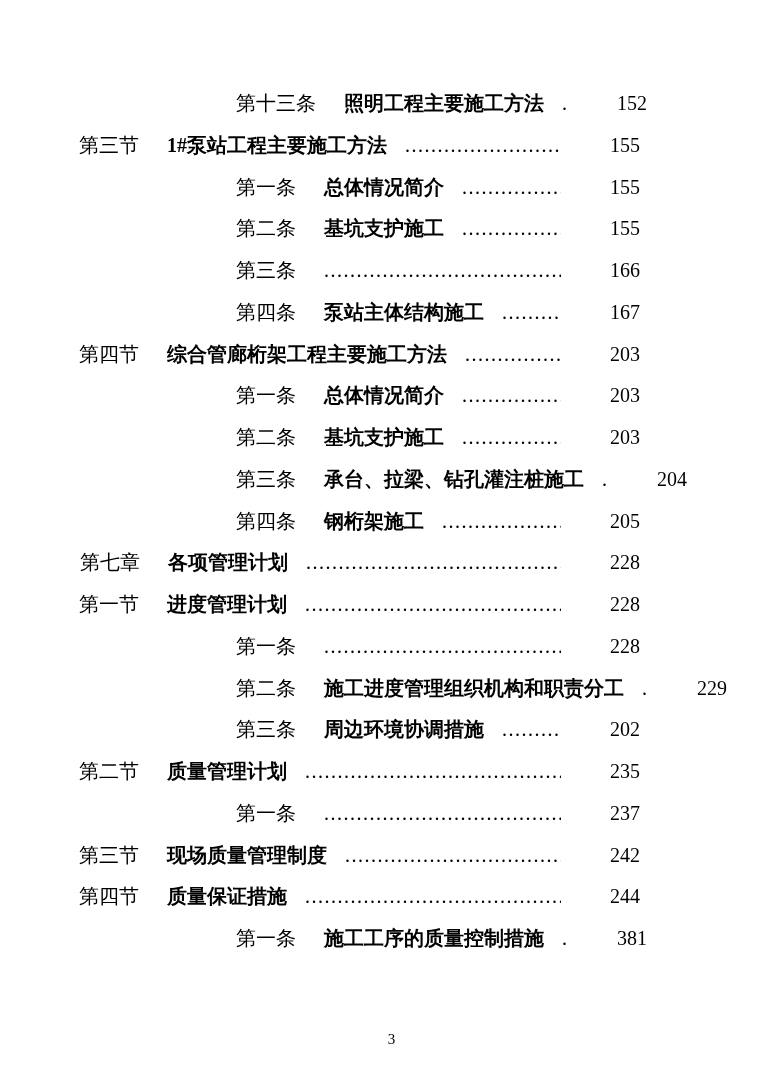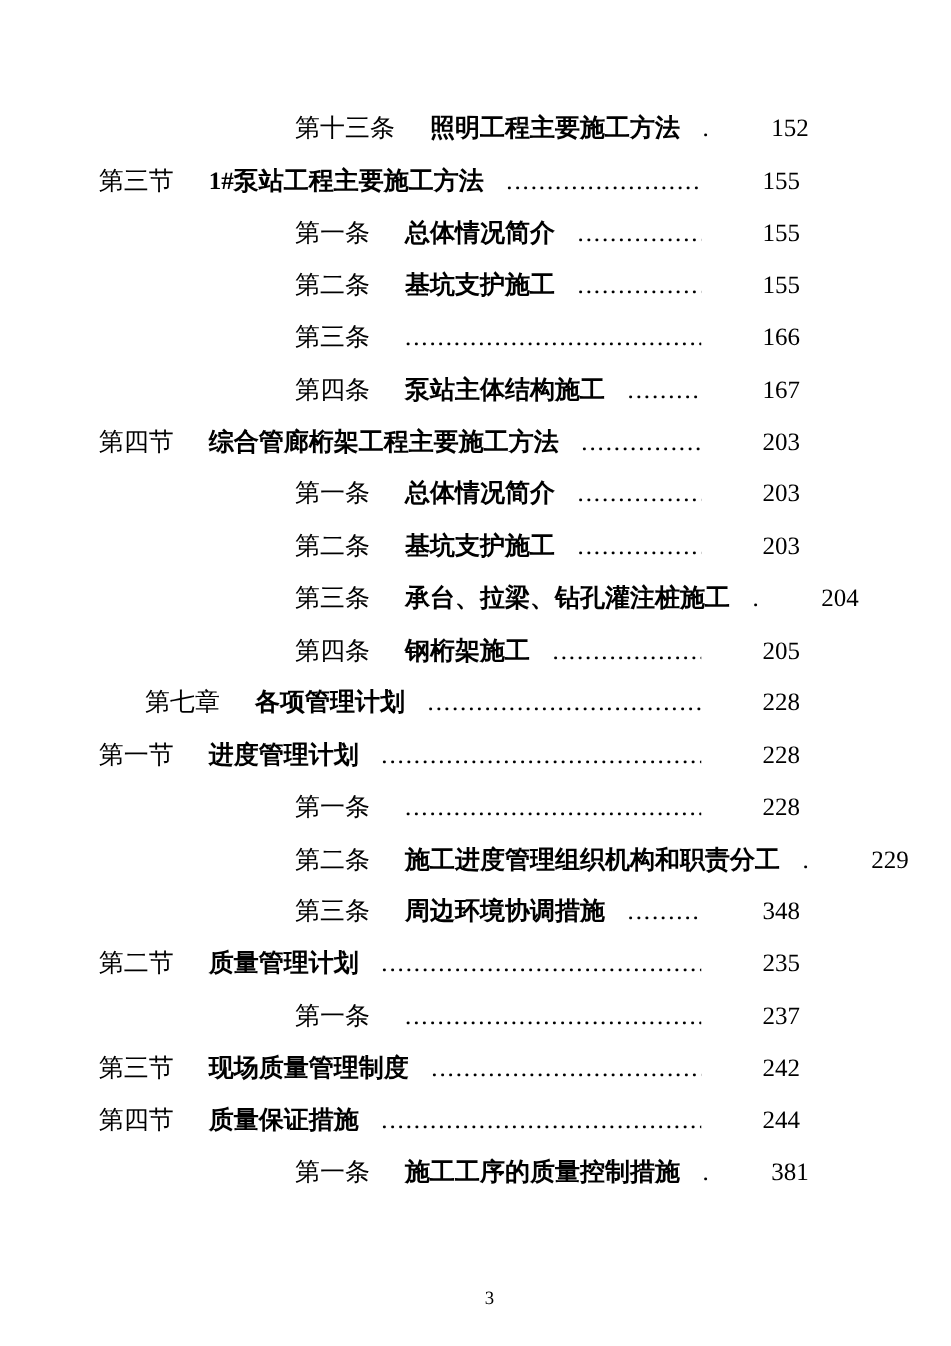--- a/index.html
+++ b/index.html
@@ -25,21 +25,21 @@
   .toc-row {
     display: flex;
     align-items: baseline;
     line-height: 41.75px;
     height: 41.75px;
     font-size: 20px;
     padding-right: 121px;
     cursor: default;
     gap: 18px;
   }
-  .toc-row.lvl1 { padding-left: 116px; text-align: right; }
+  .toc-row.lvl1 { padding-left: 80px; text-align: right; }
   .toc-row.lvl2 { padding-left: 79px; }
   .toc-row.lvl3 { padding-left: 236px; }
   .toc-label {
     font-weight: 400;
     white-space: nowrap;
     margin-right: 10px;
     flex: 0 0 auto;
   }
   .toc-title {
     font-weight: 700;
@@ -165,21 +165,21 @@
       <div class="toc-row lvl3">
       <span class="toc-label">第二条</span>
       <span class="toc-title">施工进度管理组织机构和职责分工</span>
       <span class="toc-leader"></span>
       <span class="toc-page">229</span>
     </div>
       <div class="toc-row lvl3">
       <span class="toc-label">第三条</span>
       <span class="toc-title">周边环境协调措施</span>
       <span class="toc-leader"></span>
-      <span class="toc-page">348</span>
+      <span class="toc-page">202</span>
     </div>
       <div class="toc-row lvl2">
       <span class="toc-label">第二节</span>
       <span class="toc-title">质量管理计划</span>
       <span class="toc-leader"></span>
       <span class="toc-page">235</span>
     </div>
       <div class="toc-row lvl3">
       <span class="toc-label">第一条</span>
       <span class="toc-leader"></span>

